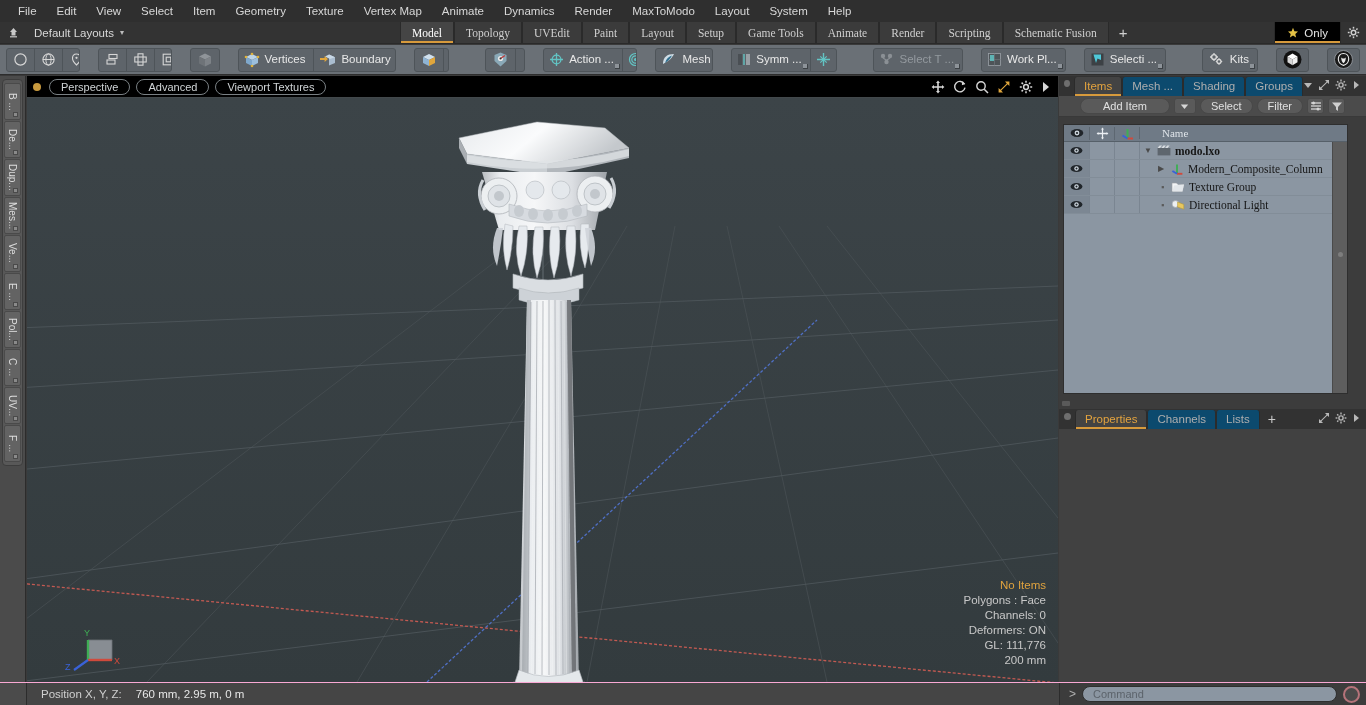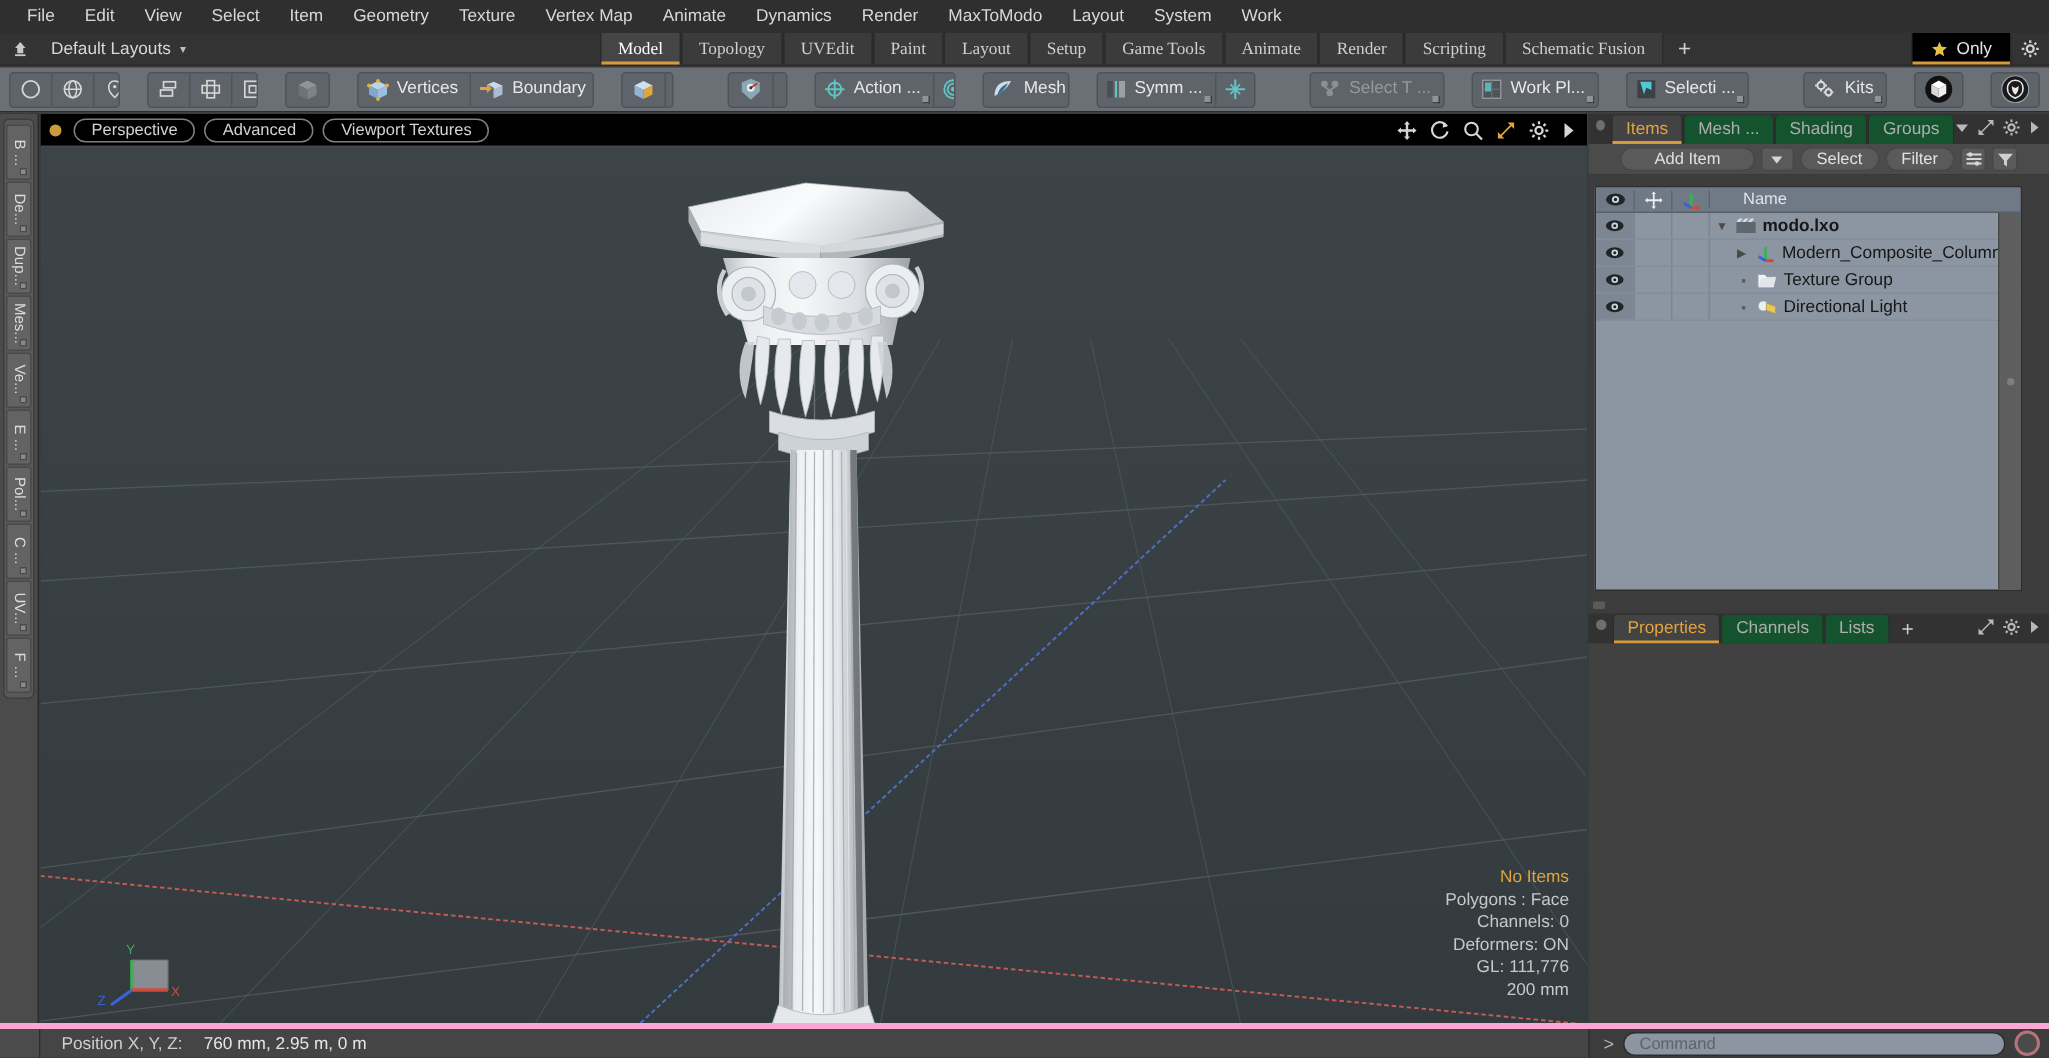--- a/index.html
+++ b/index.html
@@ -133,21 +133,21 @@
     position:absolute; left:1059px; top:76px; width:307px; height:606px;
     background:#3c3c3c;
   }
   .ptabbar {
     height:20px; background:#323232; display:flex; align-items:center;
     position:relative;
   }
   .pdot { width:7px; height:7px; border-radius:50%; background:#6e6e6e; margin:0 4px 6px 5px; }
   .ptab {
     height:19px; line-height:19px; padding:0 9px; font-size:11.5px;
-    color:#aeaeae; background:#14532d; border-left:1px solid #2b2b2b;
+    color:#aeaeae; background:#0c4a6e; border-left:1px solid #2b2b2b;
     border-right:1px solid #2b2b2b; border-top-left-radius:3px; border-top-right-radius:3px;
     white-space:nowrap; position:relative; cursor:default;
   }
   .ptab.active { background:#434343; color:#e3a33f; }
   .ptab.active::after { content:""; position:absolute; left:0; right:0; bottom:0; height:2px; background:#d79a3c; }
   .ptab.plus { color:#ccc; font-size:14px; padding:0 8px; background:transparent; border:none; }
   .pt-right { margin-left:auto; display:flex; align-items:center; gap:5px; padding:0 6px 3px 0; }
 
   .prow {
     height:21px; background:#4b4b4b; display:flex; align-items:center; gap:4px;
@@ -163,21 +163,21 @@
     width:22px; height:16px; background:#5a5a5a; border:1px solid #484848; border-radius:3px;
     display:flex; align-items:center; justify-content:center;
   }
   .ico-sq {
     width:17px; height:16px; background:#5a5a5a; border:1px solid #484848; border-radius:3px;
     display:flex; align-items:center; justify-content:center;
   }
 
   .tree {
     position:absolute; left:4px; top:48px; width:285px; height:270px;
-    background:#8b96a2; border:1px solid #2e2e2e; overflow:hidden;
+    background:#8b96a2; border:1px solid #2e2e2e; overflow:hidden;font-family:Liberation Serif, serif;
   }
   .tree-head {
     display:flex; height:17px; background:#6f7a86; border-bottom:1px solid #566069;
     align-items:center; font-size:11px; color:#dfe4e9;
   }
   .tc-eye { width:25px; display:flex; justify-content:center; align-items:center; }
   .tc-a { width:25px; display:flex; justify-content:center; align-items:center; border-left:1px solid #5d6771; }
   .tc-b { width:25px; display:flex; justify-content:center; align-items:center; border-left:1px solid #5d6771; }
   .tc-name { flex:1; padding-left:22px; border-left:1px solid #5d6771; color:#dfe4e9; }
 
@@ -211,21 +211,21 @@
     display:flex; align-items:center; padding-left:3px;
   }
   .bs-handle { width:8px; height:5px; background:#5a5a5a; border-radius:1px; }
 
   .ppanel2 { position:absolute; left:0; top:333px; width:307px; bottom:0; background:#3c3c3c; }
   .ppanel2-body { position:absolute; left:0; top:20px; right:0; bottom:0; background:#414141; }
 
   
   .statusbar {
     position:absolute; left:0; bottom:0; width:1366px; height:23px;
-    background:#3a3a3a; display:flex; align-items:center; border-top:4px solid #f9a8d4;
+    background:#3a3a3a; display:flex; align-items:center; border-top:1px solid #f9a8d4;
   }
   .sb-left { width:27px; height:100%; background:#4b4b4b; border-right:1px solid #2c2c2c; }
   .sb-pos {
     flex:1; height:100%; display:flex; align-items:center; padding-left:14px;
     font-size:11.5px; color:#d6d6d6; background:#454545; white-space:nowrap;
   }
   .sb-pos .lbl { color:#cfcfcf; }
   .sb-pos .val { color:#e6e6e6; margin-left:14px; }
   .sb-cmd {
     width:307px; height:100%; display:flex; align-items:center; gap:6px;
@@ -259,21 +259,21 @@
     <div class="mi">Item</div>
     <div class="mi">Geometry</div>
     <div class="mi">Texture</div>
     <div class="mi">Vertex Map</div>
     <div class="mi">Animate</div>
     <div class="mi">Dynamics</div>
     <div class="mi">Render</div>
     <div class="mi">MaxToModo</div>
     <div class="mi">Layout</div>
     <div class="mi">System</div>
-    <div class="mi">Work</div>
+    <div class="mi">Help</div>
   </div>
 
   <div class="layoutbar">
     <div class="home-ico">
       <svg width="13" height="13" viewBox="0 0 13 13">
           <path d="M6.5 2 L10 6 L8.5 6 L8.5 9.5 L4.5 9.5 L4.5 6 L3 6 Z" fill="#c9c9c9"></path>
           <rect x="3" y="10.2" width="7" height="1.2" fill="#c9c9c9"></rect>
         </svg>
     </div>
     <div class="lay-sel">

